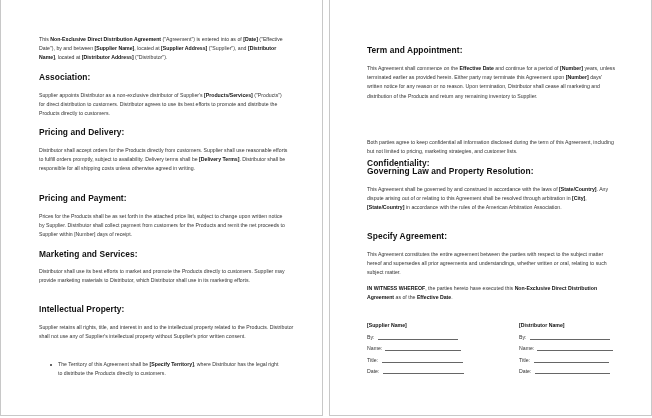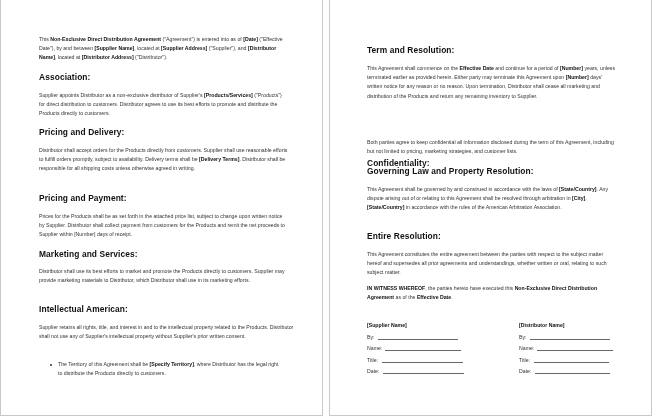--- a/index.html
+++ b/index.html
@@ -54,50 +54,50 @@
     <div class="heading" style="left:38px; top:194px;">Pricing and Payment:</div>
     <div class="para" style="left:38px; top:213px; width:250px;">
       <span>Prices for the Products shall be as set forth in the attached price list, subject to change upon written notice by Supplier. Distributor shall collect payment from customers for the Products and remit the net proceeds to Supplier within [Number] days of receipt.</span>
     </div>
 
     <div class="heading" style="left:38px; top:250px;">Marketing and Services:</div>
     <div class="para" style="left:38px; top:268px; width:250px;">
       <span>Distributor shall use its best efforts to market and promote the Products directly to customers. Supplier may provide marketing materials to Distributor, which Distributor shall use in its marketing efforts.</span>
     </div>
 
-    <div class="heading" style="left:38px; top:305px;">Intellectual American:</div>
+    <div class="heading" style="left:38px; top:305px;">Intellectual Property:</div>
     <div class="para" style="left:38px; top:324px; width:255px;">
       <span>Supplier retains all rights, title, and interest in and to the intellectual property related to the Products. Distributor shall not use any of Supplier's intellectual property without Supplier's prior written consent.</span>
     </div>
 
     <div class="bullet-dot" style="left:49px; top:365px;"></div>
     <div class="para" style="left:57px; top:361px; width:225px;">
       <span>The Territory of this Agreement shall be </span><b>[Specify Territory]</b><span>, where Distributor has the legal right to distribute the Products directly to customers.</span>
     </div>
   </div>
 </div>
 
 <div class="page" id="page-right">
   <div class="content">
-    <div class="heading" style="left:37px; top:46px;">Term and Resolution:</div>
+    <div class="heading" style="left:37px; top:46px;">Term and Appointment:</div>
     <div class="para" style="left:37px; top:65px; width:250px;">
       <span>This Agreement shall commence on the </span><b>Effective Date</b><span> and continue for a period of </span><b>[Number]</b><span> years, unless terminated earlier as provided herein. Either party may terminate this Agreement upon </span><b>[Number]</b><span> days' written notice for any reason or no reason. Upon termination, Distributor shall cease all marketing and distribution of the Products and return any remaining inventory to Supplier.</span>
     </div>
 
     <div class="heading" style="left:37px; top:120px;margin-top:39px;">Confidentiality:</div>
     <div class="para" style="left:37px; top:139px; width:252px;">
       <span>Both parties agree to keep confidential all information disclosed during the term of this Agreement, including but not limited to pricing, marketing strategies, and customer lists.</span>
     </div>
 
     <div class="heading" style="left:37px; top:167px;">Governing Law and Property Resolution:</div>
     <div class="para" style="left:37px; top:186px; width:252px;">
       <span>This Agreement shall be governed by and construed in accordance with the laws of </span><b>[State/Country]</b><span>. Any dispute arising out of or relating to this Agreement shall be resolved through arbitration in </span><b>[City]</b><span>, </span><b>[State/Country]</b><span> in accordance with the rules of the American Arbitration Association.</span>
     </div>
 
-    <div class="heading" style="left:37px; top:232px;">Entire Resolution:</div>
+    <div class="heading" style="left:37px; top:232px;">Specify Agreement:</div>
     <div class="para" style="left:37px; top:251px; width:252px;">
       <span>This Agreement constitutes the entire agreement between the parties with respect to the subject matter hereof and supersedes all prior agreements and understandings, whether written or oral, relating to such subject matter.</span>
     </div>
 
     <div class="para" style="left:37px; top:285px; width:255px;">
       <b>IN WITNESS WHEREOF</b><span>, the parties hereto have executed this </span><b>Non-Exclusive Direct Distribution Agreement</b><span> as of the </span><b>Effective Date</b><span>.</span>
     </div>
 
     <div>
       <div class="sig-head" style="left:37px; top:323px;">[Supplier Name]</div>

